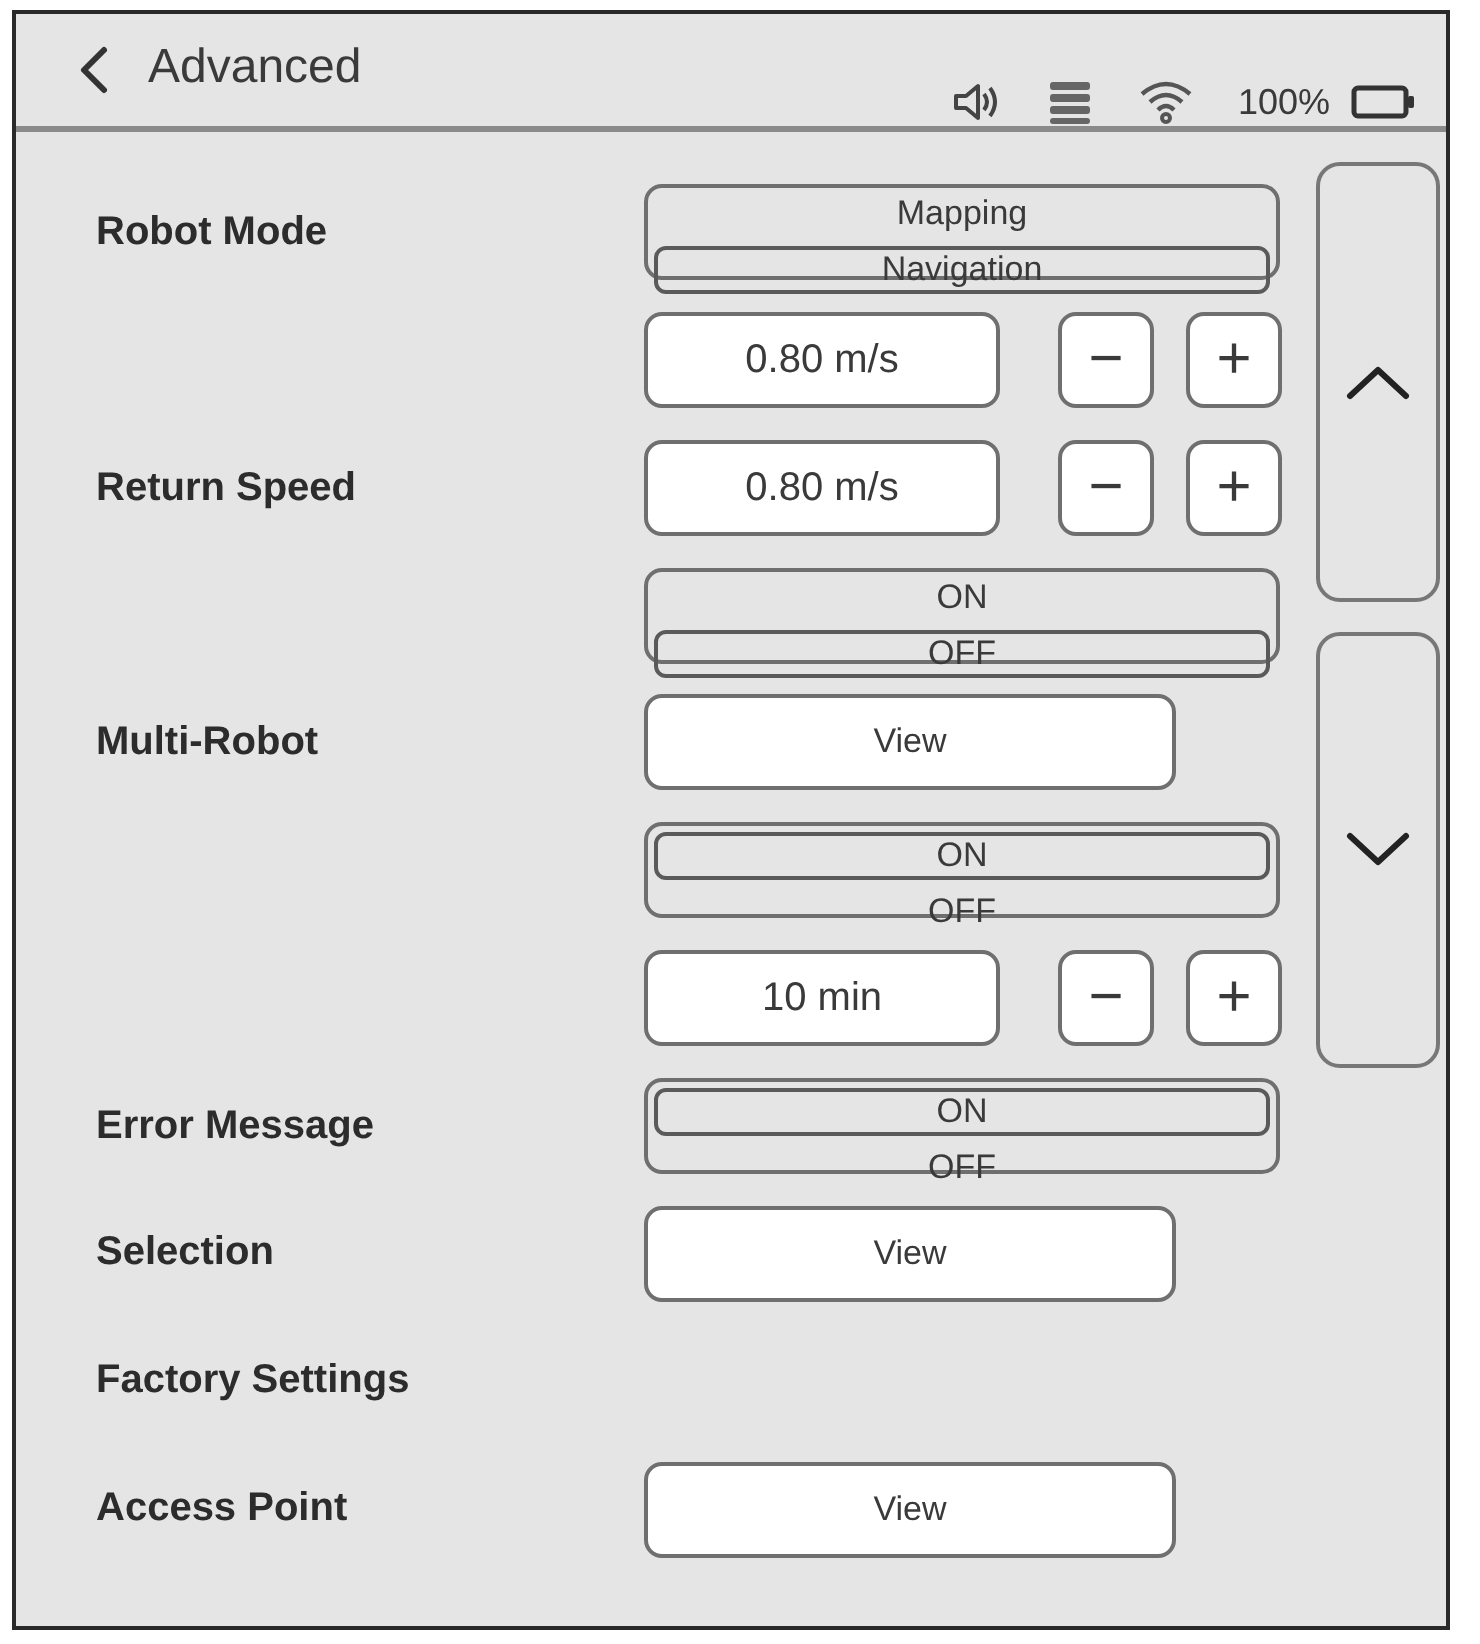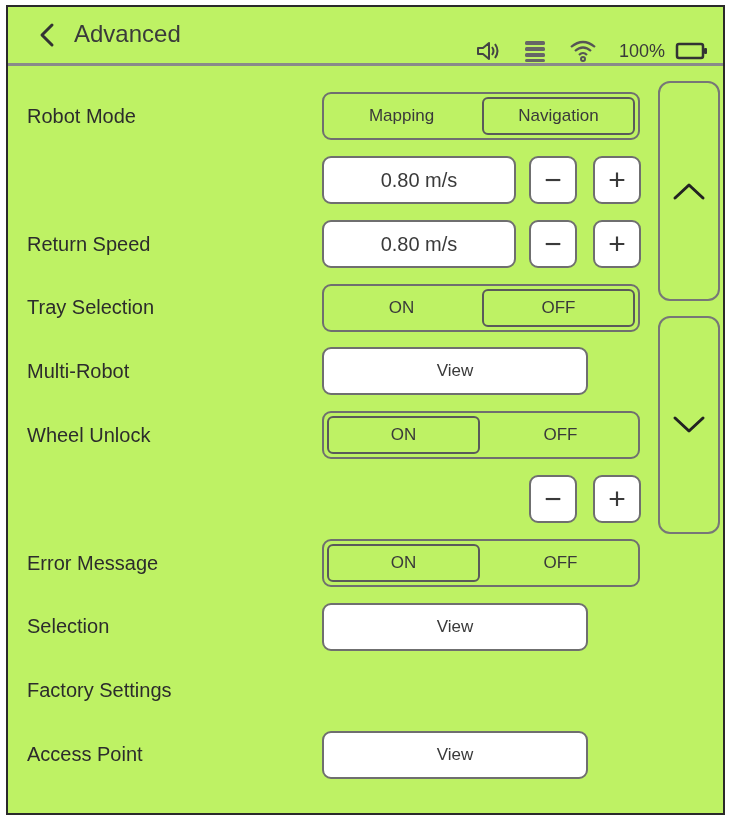--- a/index.html
+++ b/index.html
@@ -1,28 +1,28 @@
 <!DOCTYPE html>
 <html><head>
 <meta charset="utf-8">
 <style>
   html, body { margin:0; padding:0; background:#ffffff; }
   body { width:740px; height:822px; position:relative; overflow:hidden; font-family:"Liberation Sans", "DejaVu Sans", sans-serif; color:#2b2b2b; }
-  .frame { position:absolute; left:6px; top:5px; width:719px; height:810px; border:2px solid #2a2a2a; box-sizing:border-box; background:#bef264; }
+  .frame { position:absolute; left:6px; top:5px; width:719px; height:810px; border:2px solid #2a2a2a; box-sizing:border-box; background:#e5e5e5; }
   .header { position:absolute; left:0; top:0; right:0; height:56px; border-bottom:3px solid #8a8a8a; }
   .back { position:absolute; left:26px; top:14px; width:28px; height:28px; }
   .title { position:absolute; left:66px; top:13px; font-size:24px; color:#3a3a3a; }
   .status { position:absolute; right:14px; top:30px; height:28px; display:flex; align-items:center; gap:22px;text-align:right; }
   .status .pct { font-size:18px; color:#3a3a3a; margin-right:-12px; }
-  .row-label { position:absolute; left:19px; font-size:20px; font-weight:normal; color:#2c2c2c; }
+  .row-label { position:absolute; left:40px; font-size:20px; font-weight:bold; color:#2c2c2c; }
   .ctl { position:absolute; box-sizing:border-box; border:2px solid #6f6f6f; border-radius:9px; background:#fff; display:flex; align-items:center; justify-content:center; font-size:18px; color:#3a3a3a; }
-  .seg { position:absolute; left:314px; width:318px; height:48px; box-sizing:border-box; border:2px solid #6f6f6f; border-radius:9px; display:flex; }
+  .seg { position:absolute; left:314px; width:318px; height:48px; box-sizing:border-box; border:2px solid #6f6f6f; border-radius:9px; display:flex;flex-direction:column; }
   .seg .opt { flex:1; display:flex; align-items:center; justify-content:center; font-size:17px; color:#3a3a3a; box-sizing:border-box; margin:3px; border-radius:6px; }
   .seg .opt.sel { border:2px solid #5a5a5a; }
-  .value { left:314px; width:194px; height:48px; font-size:20px; }
+  .value { left:314px; width:178px; height:48px; font-size:20px; }
   .stepbtn { width:48px; height:48px; font-size:30px; line-height:1; }
   .wide { left:314px; width:266px; height:48px; font-size:17px; }
   .scroll { position:absolute; left:650px; width:62px; box-sizing:border-box; border:2px solid #777; border-radius:12px; display:flex; align-items:center; justify-content:center; }
 </style>
 </head>
 <body>
 
 <div class="frame">
   <div class="header">
     <svg class="back" viewBox="0 0 28 28">
@@ -63,35 +63,34 @@
 
   <div class="ctl value" style="top:149px">0.80 m/s</div>
   <div class="ctl stepbtn" style="left:521px; top:149px">−</div>
   <div class="ctl stepbtn" style="left:585px; top:149px">+</div>
 
   <div class="row-label" style="top:226px">Return Speed</div>
   <div class="ctl value" style="top:213px">0.80 m/s</div>
   <div class="ctl stepbtn" style="left:521px; top:213px">−</div>
   <div class="ctl stepbtn" style="left:585px; top:213px">+</div>
 
-  <div class="row-label" style="top:289px">Tray Selection</div>
   <div class="seg" style="top:277px">
     <div class="opt">ON</div>
     <div class="opt sel">OFF</div>
   </div>
 
   <div class="row-label" style="top:353px">Multi-Robot</div>
   <div class="ctl wide" style="top:340px">View</div>
 
-  <div class="row-label" style="top:417px">Wheel Unlock</div>
   <div class="seg" style="top:404px">
     <div class="opt sel">ON</div>
     <div class="opt">OFF</div>
   </div>
 
+  <div class="ctl value" style="top:468px">10 min</div>
   <div class="ctl stepbtn" style="left:521px; top:468px">−</div>
   <div class="ctl stepbtn" style="left:585px; top:468px">+</div>
 
   <div class="row-label" style="top:545px">Error Message</div>
   <div class="seg" style="top:532px">
     <div class="opt sel">ON</div>
     <div class="opt">OFF</div>
   </div>
 
   <div class="row-label" style="top:608px">Selection</div>

